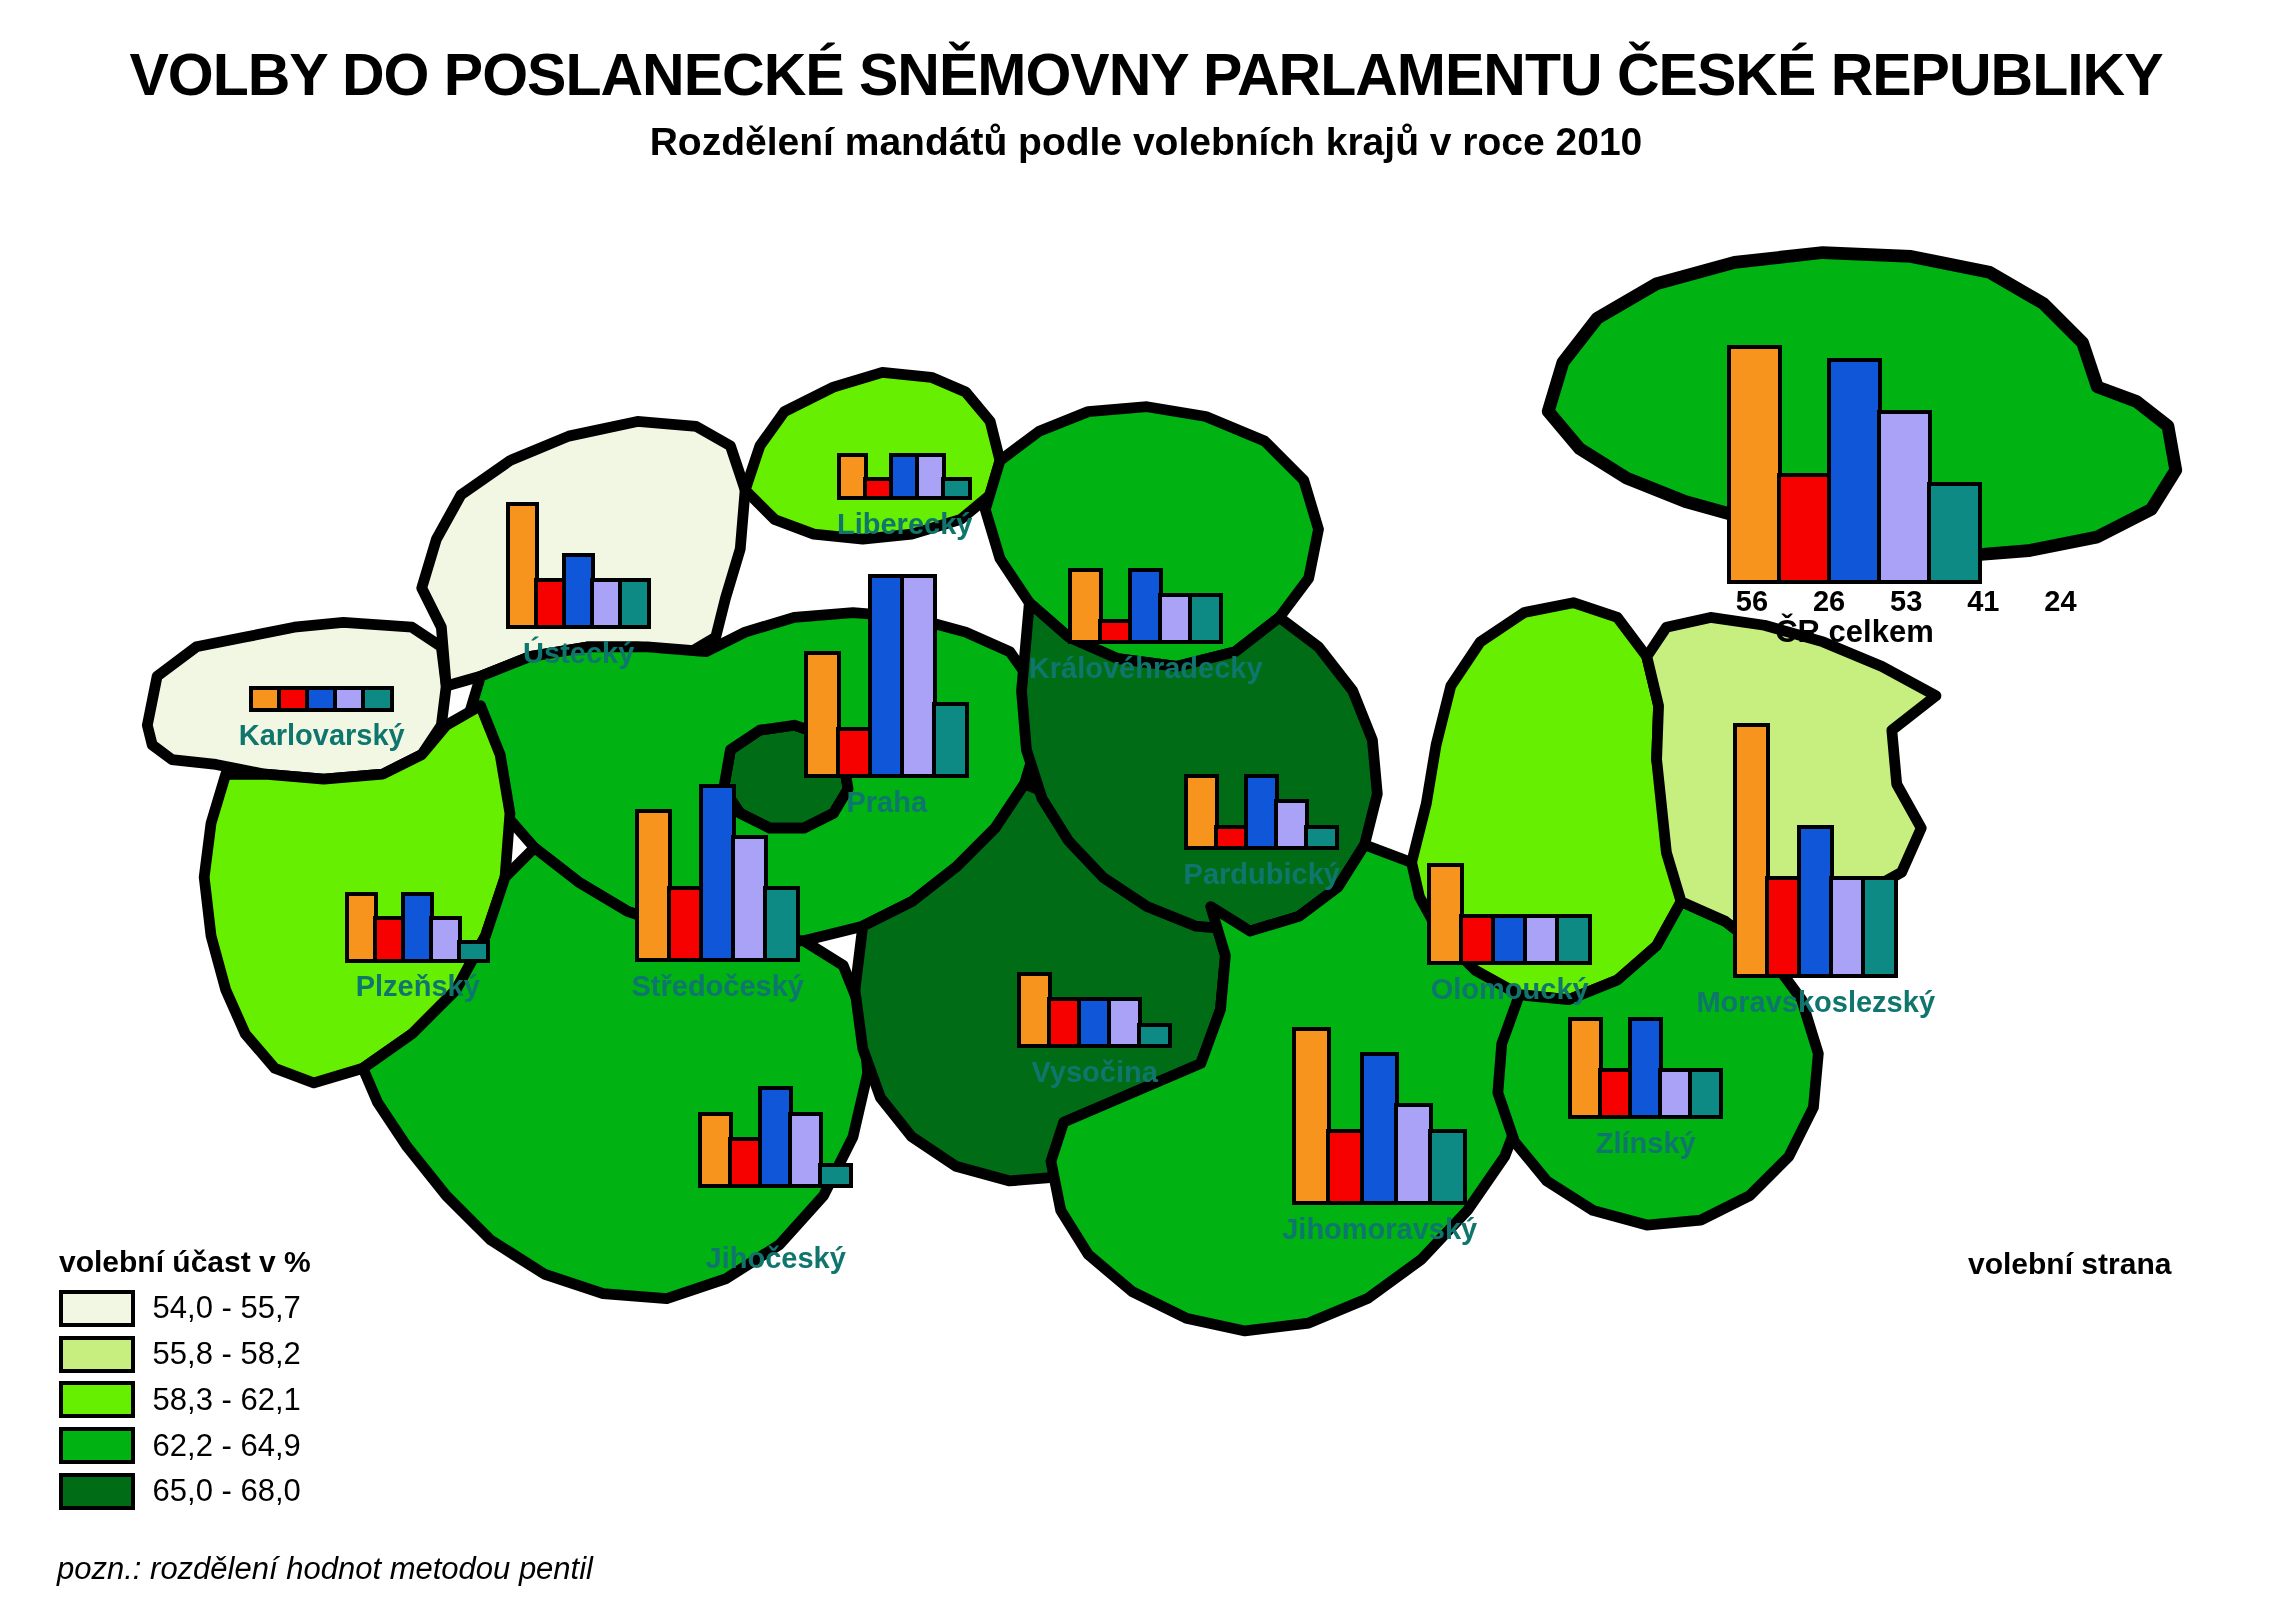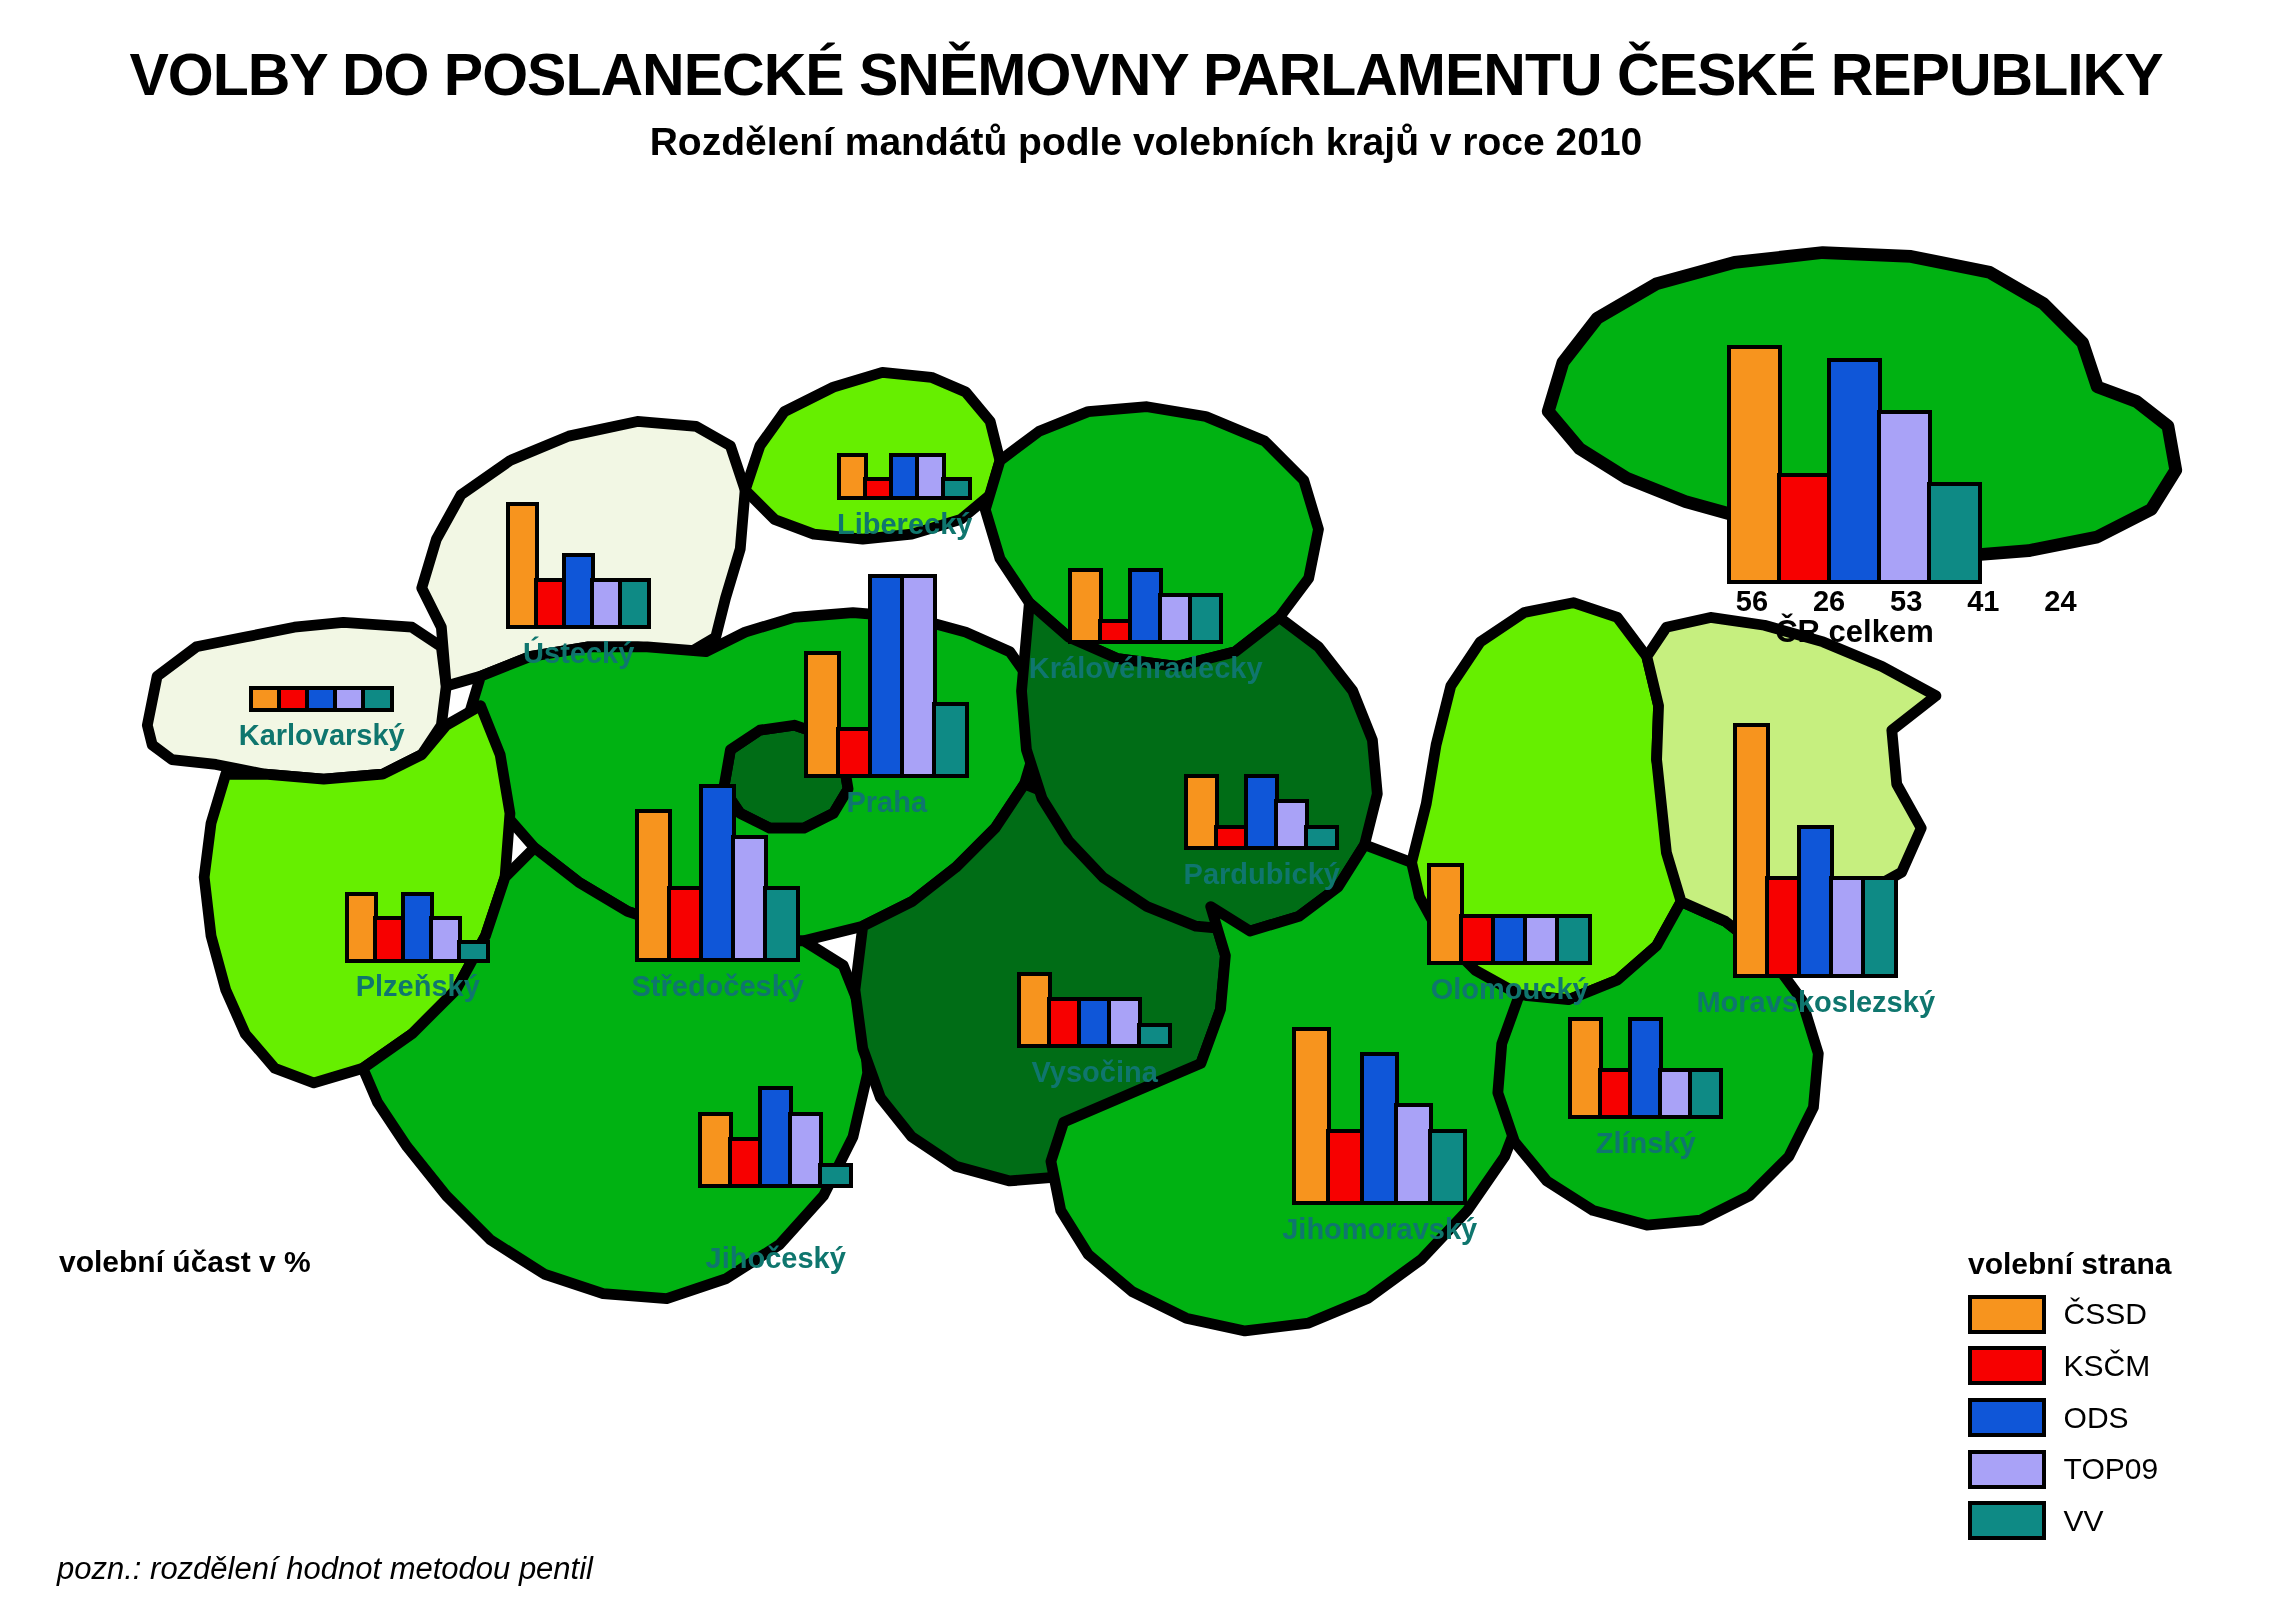--- a/index.html
+++ b/index.html
@@ -254,41 +254,41 @@
         <div class="bar" style="width: 37px; height: 153px; background: rgb(15, 86, 216);"></div>
         <div class="bar" style="width: 37px; height: 102px; background: rgb(169, 162, 247);"></div>
         <div class="bar" style="width: 37px; height: 102px; background: rgb(14, 138, 133);"></div>
       </div>
       <div class="rlabel" style="top: 261px;">Moravskoslezský</div>
     </div>
   </div>
 
 <div id="turnout-legend">
   <div class="lg-title">volební účast v %</div>
+  <div id="turnout-rows">
+      <div class="lg-row">
+        <div class="lg-sw" style="background: rgb(242, 247, 228);"></div>
+        <div class="lg-txt">54,0 - 55,7</div>
+      </div>
+      <div class="lg-row">
+        <div class="lg-sw" style="background: rgb(198, 239, 127);"></div>
+        <div class="lg-txt">55,8 - 58,2</div>
+      </div>
+      <div class="lg-row">
+        <div class="lg-sw" style="background: rgb(102, 239, 0);"></div>
+        <div class="lg-txt">58,3 - 62,1</div>
+      </div>
+      <div class="lg-row">
+        <div class="lg-sw" style="background: rgb(0, 178, 18);"></div>
+        <div class="lg-txt">62,2 - 64,9</div>
+      </div>
+      <div class="lg-row">
+        <div class="lg-sw" style="background: rgb(0, 109, 22);"></div>
+        <div class="lg-txt">65,0 - 68,0</div>
+      </div>
+    </div>
 </div>
 <div id="note">pozn.: rozdělení hodnot metodou pentil</div>
 
 <div id="party-legend">
   <div class="lg-title">volební strana</div>
-  <div id="party-rows">
-      <div class="lg-row">
-        <div class="lg-sw" style="background: rgb(247, 148, 30);"></div>
-        <div class="lg-txt">ČSSD</div>
-      </div>
-      <div class="lg-row">
-        <div class="lg-sw" style="background: rgb(247, 0, 0);"></div>
-        <div class="lg-txt">KSČM</div>
-      </div>
-      <div class="lg-row">
-        <div class="lg-sw" style="background: rgb(15, 86, 216);"></div>
-        <div class="lg-txt">ODS</div>
-      </div>
-      <div class="lg-row">
-        <div class="lg-sw" style="background: rgb(169, 162, 247);"></div>
-        <div class="lg-txt">TOP09</div>
-      </div>
-      <div class="lg-row">
-        <div class="lg-sw" style="background: rgb(14, 138, 133);"></div>
-        <div class="lg-txt">VV</div>
-      </div>
-    </div>
 </div>
 
 
 </body></html>

